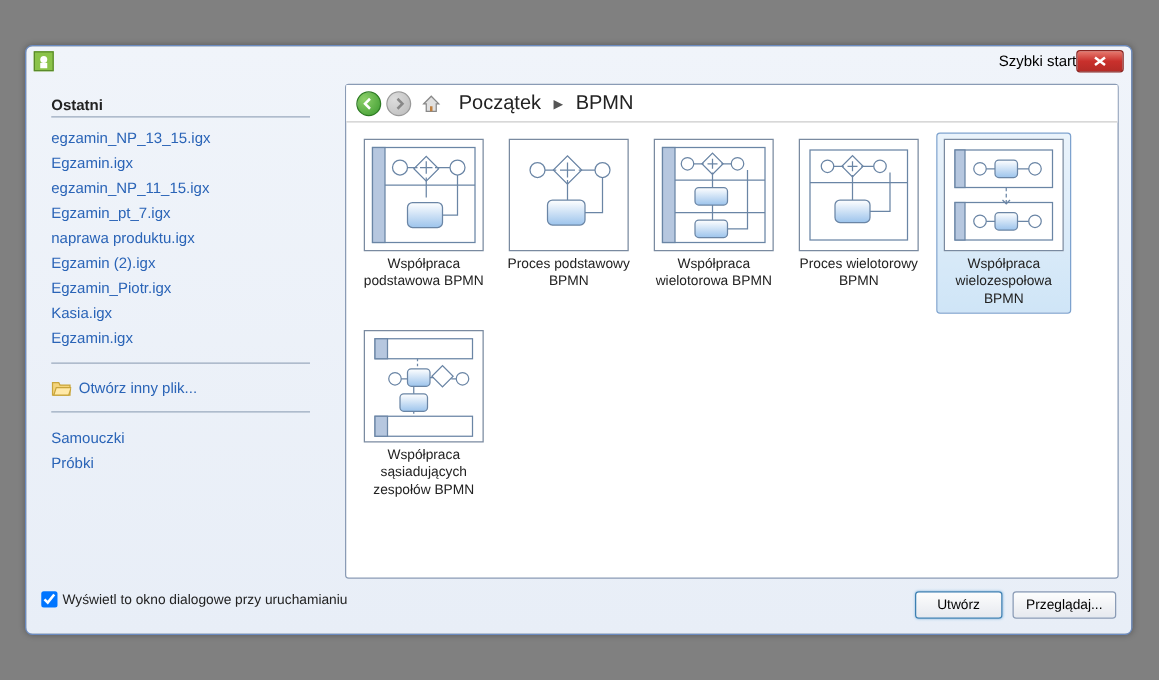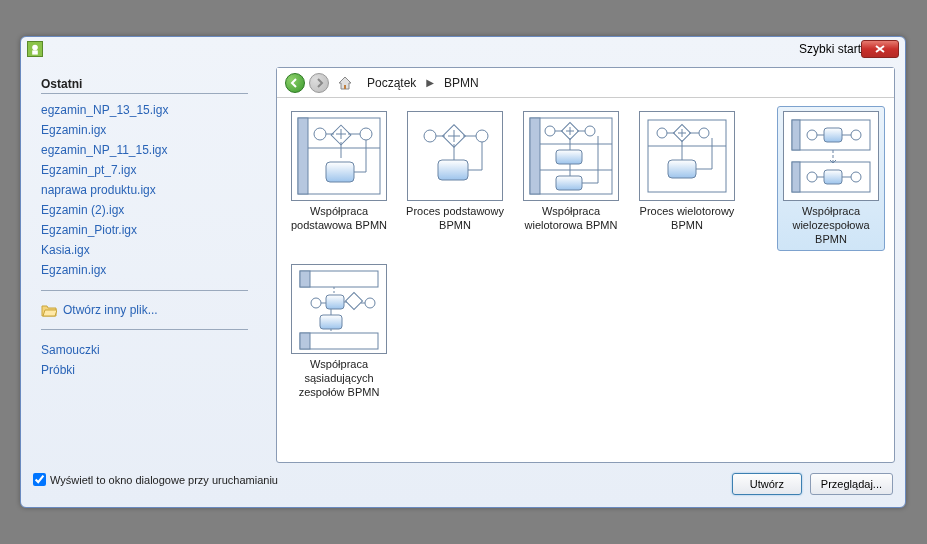--- a/index.html
+++ b/index.html
@@ -120,21 +120,21 @@
   border-radius: 50%;
   display: flex;
   align-items: center;
   justify-content: center;
   cursor: pointer;
 }
 .nav-back { background: radial-gradient(circle at 30% 30%, #8dd06a, #3c9a2f); border:1px solid #2d7a22; }
 .nav-fwd { background: radial-gradient(circle at 30% 30%, #ddd, #bbb); border:1px solid #999; }
 .nav-btn svg { width: 10px; height: 10px; }
 .home-icon { width: 16px; height: 16px; margin: 0 4px; }
-.crumb { font-size: 12px; color: #222; padding: 0 6px; }
+.crumb { font-size: 16px; color: #222; padding: 0 6px; }
 .crumb-sep { color: #555; font-size: 10px; }
 .tpl-grid {
   flex: 1;
   padding: 8px;
   display: flex;
   flex-wrap: wrap;
   gap: 8px;
   align-content: flex-start;
   overflow: auto;
 }
@@ -144,21 +144,20 @@
   flex-direction: column;
   align-items: center;
   padding: 4px;
   border: 1px solid transparent;
   border-radius: 3px;
   cursor: pointer;
 }
 .tpl-item.selected {
   border: 1px solid #7da2ce;
   background: linear-gradient(to bottom, #eaf3fb, #cfe5f7);
-  margin-left: 28px;
 }
 .tpl-thumb {
   width: 96px;
   height: 90px;
   background: #fff;
   border: 1px solid #7a8aa0;
   display: flex;
   align-items: center;
   justify-content: center;
   margin-bottom: 4px;

